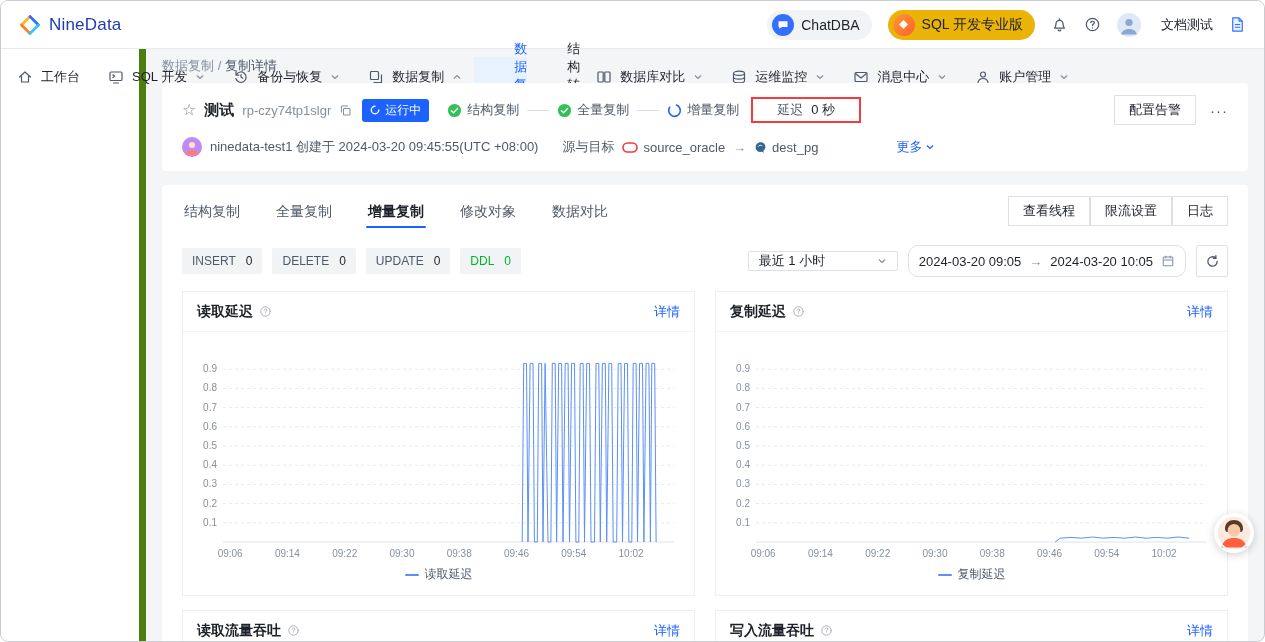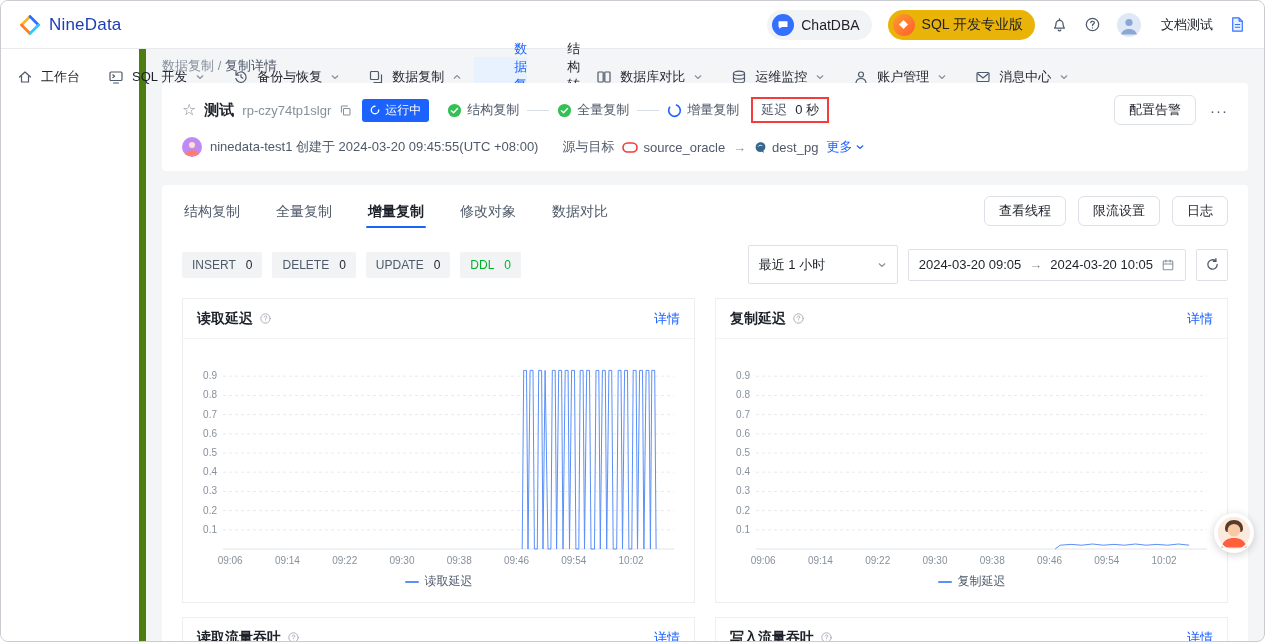--- a/index.html
+++ b/index.html
@@ -43,47 +43,47 @@
   .task-card{margin-top:8px;padding:12px 20px 14px}
   .task-row1{display:flex;align-items:center;gap:8px}
   .star{color:#86909c;font-size:16px;cursor:pointer;line-height:1}
   .task-name{font-size:15px;font-weight:700;color:#1d2129}
   .task-id{font-size:13px;color:#86909c}
   .ic-gray{color:#86909c;display:flex;cursor:pointer}
   .status-pill{display:inline-flex;align-items:center;gap:5px;background:#1b62ff;color:#fff;font-size:12px;border-radius:3px;padding:3px 8px;margin-left:2px;white-space:nowrap}
   .steps{display:flex;align-items:center;gap:8px;margin-left:10px}
   .step{display:flex;align-items:center;gap:5px;font-size:13px;color:#4e5969;white-space:nowrap}
   .conn{width:22px;height:1px;background:#d8dce3}
-  .delay-box{display:inline-flex;align-items:center;gap:8px;border:2px solid #f53b3b;padding:2px 8px;margin-left:4px;white-space:nowrap}
+  .delay-box{display:inline-flex;align-items:center;gap:8px;border:2px solid #f53b3b;padding:2px 24px;margin-left:4px;white-space:nowrap}
   .delay-label{font-size:13px;color:#4e5969}
   .delay-value{font-size:13px;color:#1d2129}
   .row1-right{margin-left:auto;display:flex;align-items:center;gap:14px}
-  .btn{height:30px;padding:0 14px;background:#fff;border:1px solid #dde0e6;border-radius:6px;font-size:13px;color:#1d2129;cursor:pointer;font-family:inherit;white-space:nowrap}
+  .btn{height:30px;padding:0 14px;background:#fff;border:1px solid #dde0e6;border-radius:0;font-size:13px;color:#1d2129;cursor:pointer;font-family:inherit;white-space:nowrap}
   .more-dots{color:#4e5969;font-size:15px;letter-spacing:1px;cursor:pointer;line-height:1}
   .task-row2{display:flex;align-items:center;gap:8px;margin-top:12px;font-size:13px;color:#4e5969}
   .creator{margin-right:16px}
   .ds{display:flex;align-items:center;gap:5px}
   .arrow-sep{color:#86909c}
-  .more-link{color:#1b62ff;display:flex;align-items:center;gap:3px;cursor:pointer}
+  .more-link{color:#1b62ff;display:flex;align-items:center;gap:3px;margin-left:70px;cursor:pointer}
 
   
   .detail-card{margin-top:14px;padding:4px 20px 20px;min-height:470px}
   .tabs-row{display:flex;align-items:center;justify-content:space-between}
   .tabs{display:flex;gap:32px}
   .tab{font-size:14px;color:#4e5969;cursor:pointer;position:relative;padding:14px 2px 12px}
   .tab.active{color:#1d2129;font-weight:700}
   .tab.active::after{content:"";position:absolute;left:0;right:0;bottom:5px;height:2px;background:#1b62ff;border-radius:1px}
-  .tab-actions{display:flex;gap:12px}
+  .tab-actions{display:flex;}
   .stats-row{display:flex;align-items:center;margin-top:12px;gap:10px}
   .stat-chip{display:inline-flex;align-items:center;gap:10px;background:#f2f3f5;border-radius:2px;padding:6px 10px;font-size:12px;color:#4e5969;cursor:default}
   .stat-value{color:#1d2129}
   .stat-chip.green .stat-label,.stat-chip.green .stat-value{color:#00b42a}
   .time-controls{margin-left:auto;display:flex;gap:10px;align-items:center}
-  .select-box{height:39px;min-width:150px;border:1px solid #dde0e6;border-radius:2px;background:#fff;display:flex;align-items:center;justify-content:space-between;padding:0 10px;font-size:13px;color:#1d2129;cursor:pointer;gap:10px}
-  .range-box{height:32px;border:1px solid #dde0e6;border-radius:2px;background:#fff;display:flex;align-items:center;gap:8px;padding:0 10px;font-size:13px;color:#1d2129;cursor:pointer;white-space:nowrap}
+  .select-box{height:20px;min-width:150px;border:1px solid #dde0e6;border-radius:2px;background:#fff;display:flex;align-items:center;justify-content:space-between;padding:0 10px;font-size:13px;color:#1d2129;cursor:pointer;gap:10px}
+  .range-box{height:32px;border:1px solid #dde0e6;border-radius:10px;background:#fff;display:flex;align-items:center;gap:8px;padding:0 10px;font-size:13px;color:#1d2129;cursor:pointer;white-space:nowrap}
   .icon-btn{width:32px;height:32px;border:1px solid #dde0e6;border-radius:2px;background:#fff;display:flex;align-items:center;justify-content:center;cursor:pointer;color:#4e5969}
 
   .charts-grid{display:grid;grid-template-columns:1fr 1fr;gap:20px;margin-top:14px}
   .chart-panel{border:1px solid #eceef1;border-radius:0;background:#fff}
   .panel-head{height:40px;display:flex;align-items:center;justify-content:space-between;padding:0 14px;border-bottom:1px solid #f2f3f5}
   .panel-title{display:flex;align-items:center;gap:6px;font-size:14px;color:#1d2129;font-weight:600}
   .info-ic{color:#a9aeb8;display:flex;cursor:pointer}
   .detail-link{font-size:13px;color:#1b62ff;cursor:pointer}
   .panel-body{padding:6px 8px 4px}
   .legend{display:flex;align-items:center;justify-content:center;gap:6px;font-size:12px;color:#4e5969;padding:2px 0 8px}
@@ -258,41 +258,41 @@
         <span class="side-label">运维监控</span>
         <span class="side-caret">
           <svg width="10" height="10" viewBox="0 0 10 10" fill="none" stroke="currentColor" stroke-width="1.2" stroke-linecap="round">
               <path d="M2.2 3.8 5 6.5l2.8-2.7"></path>
             </svg>
         </span>
       </div>
 
       <div class="side-item">
         <span class="side-ic">
+          <svg viewBox="0 0 16 16" width="16" height="16" fill="none" stroke="currentColor" stroke-width="1.2" stroke-linejoin="round">
+              <rect x="2" y="3.5" width="12" height="9" rx="1"></rect>
+              <path d="M2.5 4.5 8 9l5.5-4.5"></path>
+            </svg>
+        </span>
+        <span class="side-label">消息中心</span>
+        <span class="side-caret">
+          <svg width="10" height="10" viewBox="0 0 10 10" fill="none" stroke="currentColor" stroke-width="1.2" stroke-linecap="round">
+              <path d="M2.2 3.8 5 6.5l2.8-2.7"></path>
+            </svg>
+        </span>
+      </div>
+
+      <div class="side-item">
+        <span class="side-ic">
           <svg viewBox="0 0 16 16" width="16" height="16" fill="none" stroke="currentColor" stroke-width="1.2" stroke-linecap="round">
               <circle cx="8" cy="5.5" r="2.5"></circle>
               <path d="M3 13.5c.6-2.8 2.6-4 5-4s4.4 1.2 5 4"></path>
             </svg>
         </span>
         <span class="side-label">账户管理</span>
-        <span class="side-caret">
-          <svg width="10" height="10" viewBox="0 0 10 10" fill="none" stroke="currentColor" stroke-width="1.2" stroke-linecap="round">
-              <path d="M2.2 3.8 5 6.5l2.8-2.7"></path>
-            </svg>
-        </span>
-      </div>
-
-      <div class="side-item">
-        <span class="side-ic">
-          <svg viewBox="0 0 16 16" width="16" height="16" fill="none" stroke="currentColor" stroke-width="1.2" stroke-linejoin="round">
-              <rect x="2" y="3.5" width="12" height="9" rx="1"></rect>
-              <path d="M2.5 4.5 8 9l5.5-4.5"></path>
-            </svg>
-        </span>
-        <span class="side-label">消息中心</span>
         <span class="side-caret">
           <svg width="10" height="10" viewBox="0 0 10 10" fill="none" stroke="currentColor" stroke-width="1.2" stroke-linecap="round">
               <path d="M2.2 3.8 5 6.5l2.8-2.7"></path>
             </svg>
         </span>
       </div>
 
       <div class="collapse-row">
         <svg width="16" height="16" viewBox="0 0 16 16" fill="none" stroke="currentColor" stroke-width="1.2" stroke-linecap="round" stroke-linejoin="round">
           <path d="M14 3.5H6.5M14 8H9.5M14 12.5H6.5"></path>

